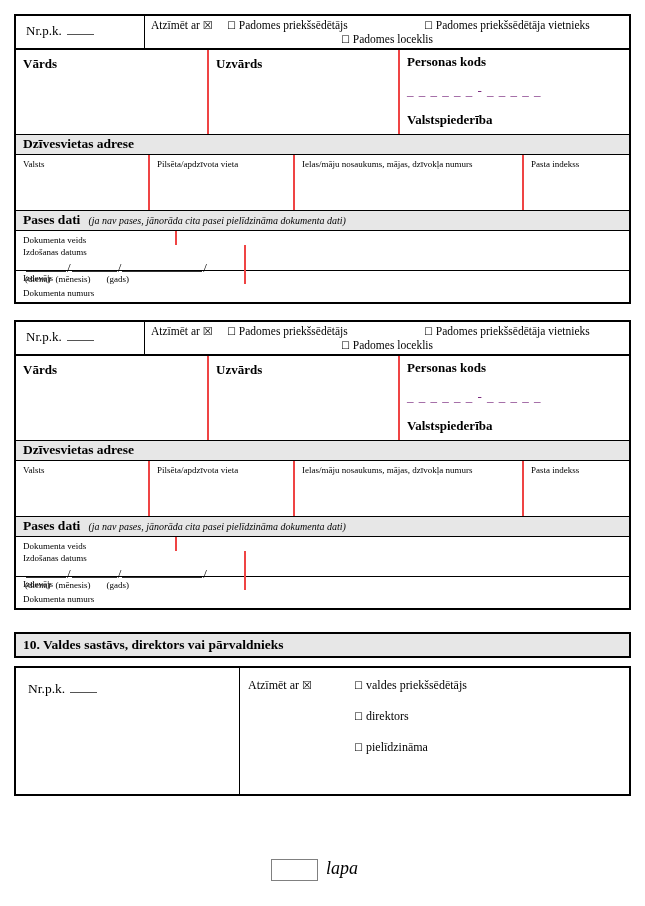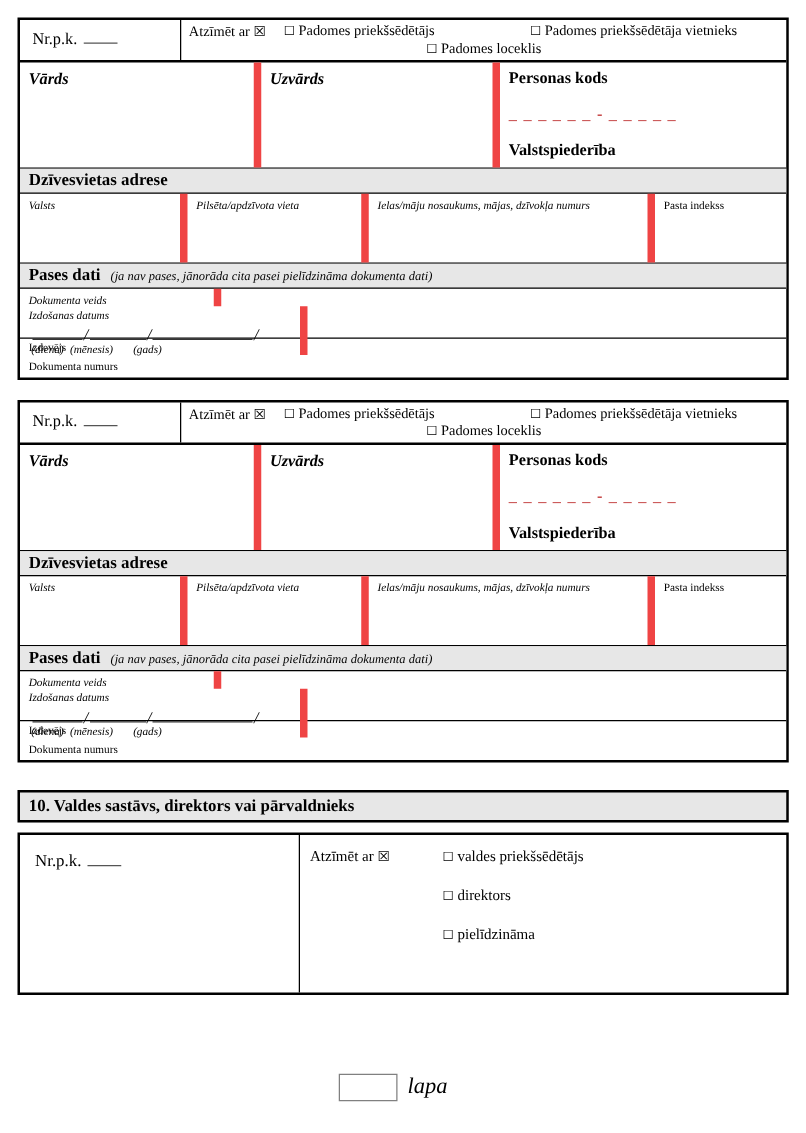--- a/index.html
+++ b/index.html
@@ -23,26 +23,26 @@
   .mark-cell { position:relative; flex:1; font-size:11.5px; }
   .m-mark { position:absolute; left:6px; top:3px; white-space:nowrap; }
   .m-r0 { position:absolute; left:82px; top:3px; white-space:nowrap; }
   .m-r1 { position:absolute; left:279px; top:3px; white-space:nowrap; }
   .m-r2 { position:absolute; left:0; right:0; top:17px; text-align:center; white-space:nowrap; }
   .cb { font-family:"DejaVu Sans", sans-serif; font-size:10px; }
   .cbx { font-family:"DejaVu Sans", sans-serif; font-size:11px; }
 
   .row2 { height:85px; border-bottom:1px solid #000; }
   .cell { box-sizing:border-box; padding:4px 4px 0 7px; }
-  .br { border-right:6px solid #ef4444;font-style:italic; }
+  .br { border-right:2px solid #ef4444; }
   .c-vards { width:193px; }
   .c-uzvards { width:191px; }
   .c-pk { flex:1; display:flex; flex-direction:column; justify-content:space-between; padding-bottom:6px; }
   .flabel-b { font-weight:bold; font-size:13px; }
-  .pk-blank { font-size:13px; letter-spacing:1px; white-space:nowrap; color:#b91c1c; }
+  .pk-blank { font-size:13px; letter-spacing:1px; white-space:nowrap; color:#701a75; }
 
   .sec-header {
     height:20px; background:#e7e7e7; border-bottom:1px solid #000;
     box-sizing:border-box; font-weight:bold; font-size:13.5px; padding:1px 0 12px 7px;
   }
   .ph-note { font-weight:normal; font-style:italic; font-size:10px; margin-left:8px; }
 
   .row4 { height:56px; border-bottom:1px solid #000; font-size:9px; }
   .c-valsts { width:134px; }
   .c-pilseta { width:145px; }

